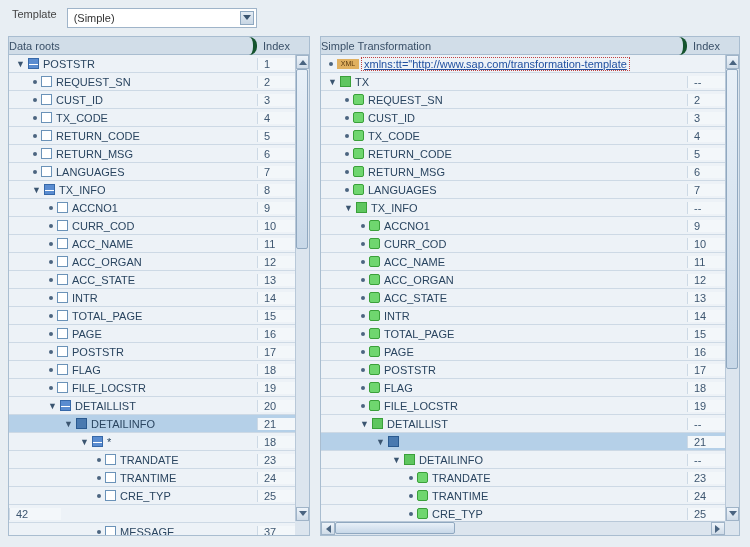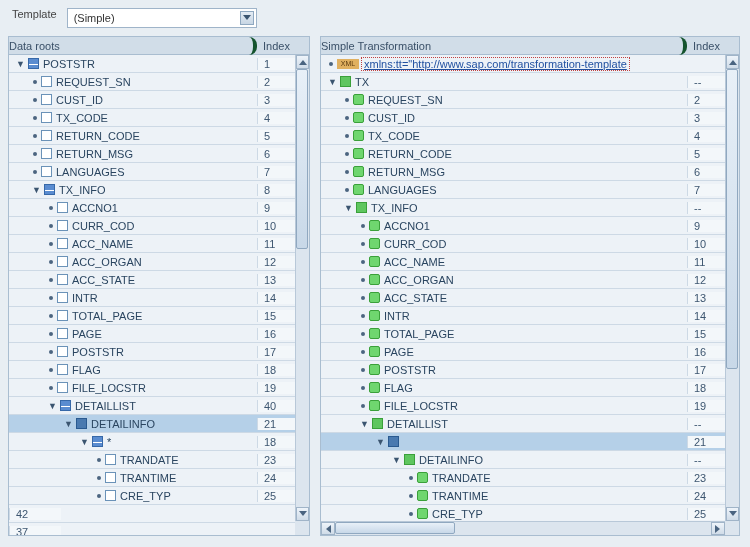--- a/index.html
+++ b/index.html
@@ -243,21 +243,21 @@
             </div>
             <div class="cell-idx">19</div>
           </div>
           <div class="row">
             <div class="cell-name">
               <span class="indent" style="width: 38px;"></span>
               <span class="toggle">▼</span>
               <span class="ico ico-tbl"></span>
               <span class="txt">DETAILLIST</span>
             </div>
-            <div class="cell-idx">40</div>
+            <div class="cell-idx">20</div>
           </div>
           <div class="row sel">
             <div class="cell-name">
               <span class="indent" style="width: 54px;"></span>
               <span class="toggle">▼</span>
               <span class="ico ico-grd"></span>
               <span class="txt">DETAILINFO</span>
             </div>
             <div class="cell-idx">21</div>
           </div>
@@ -294,20 +294,26 @@
               <span class="bullet"></span>
               <span class="ico ico-box"></span>
               <span class="txt">CRE_TYP</span>
             </div>
             <div class="cell-idx">25</div>
           </div>
           <div class="row">
             <div class="cell-idx">42</div>
           </div>
           <div class="row">
+            <div class="cell-name">
+              <span class="indent" style="width: 86px;"></span>
+              <span class="bullet"></span>
+              <span class="ico ico-box"></span>
+              <span class="txt">MESSAGE</span>
+            </div>
             <div class="cell-idx">37</div>
           </div>
         </div>
       <div class="scrollbar-v">
         <div class="sb-btn sb-up"></div>
         <div class="sb-track">
           <div class="sb-thumb" style="top:0;height:180px"></div>
         </div>
         <div class="sb-btn sb-dn"></div>
         <div class="corner"></div>

